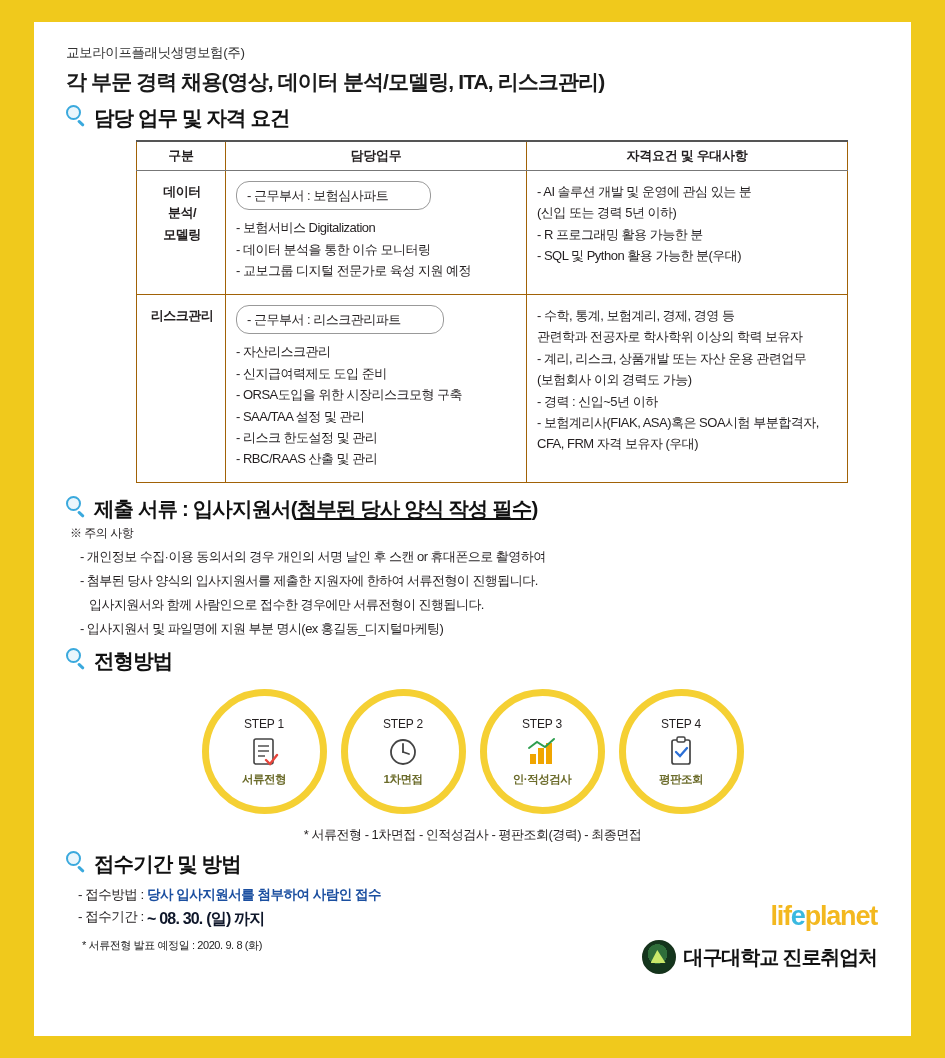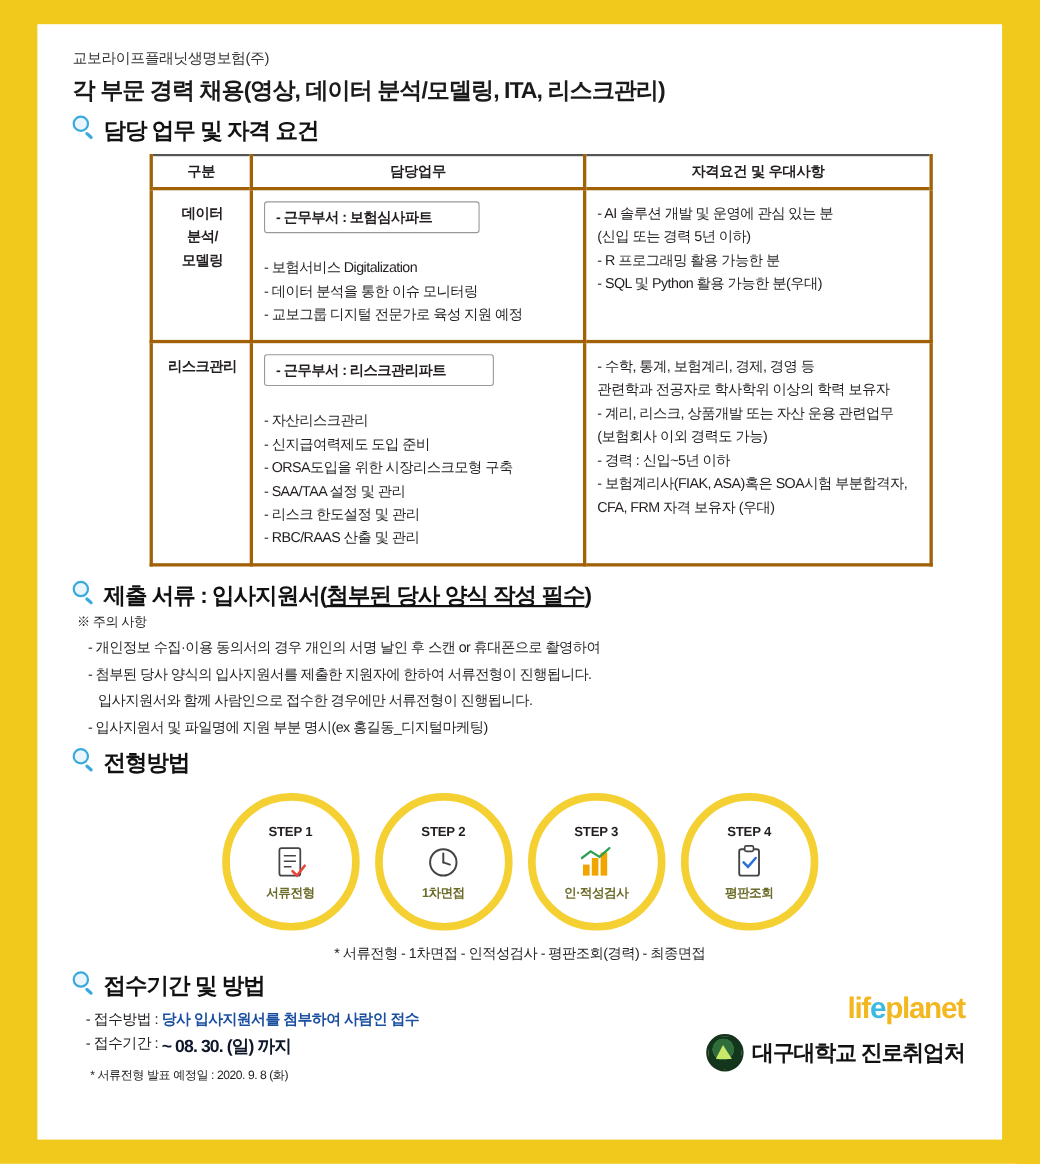--- a/index.html
+++ b/index.html
@@ -79,21 +79,21 @@
   }
 
   
   table.jobs {
     border-collapse: collapse;
     width: 712px;
     margin: 2px 0 0 72px;
     table-layout: fixed;
   }
   table.jobs th, table.jobs td {
-    border: 3px solid #a16207;
+    border: 1px solid #a16207;
     vertical-align: top;
   }
   table.jobs thead th {
     background: #fff;
     font-size: 13px;
     font-weight: bold;
     text-align: center;
     padding: 5px 0;
     border-top: 2px solid #555;
     border-bottom: 1px solid #777;
@@ -109,25 +109,25 @@
     text-align: center;
     font-weight: bold;
     vertical-align: middle;
     font-size: 13.5px;
     letter-spacing: -0.6px;
     padding: 0 2px;
   }
   .boxline {
     display: inline-block;
     border: 1px solid #999;
-    border-radius: 3px;
+    border-radius: 13px;
     padding: 3px 42px 3px 10px;
-    font-weight: bold;
+    font-weight: normal;
     font-size: 13px;
-    margin-bottom: 20px;
+    margin-bottom: 7px;
     letter-spacing: -0.5px;
   }
   .dline { white-space: nowrap; }
   .indent { padding-left: 9px; display: block; }
 
   
   .note-head {
     font-size: 12px;
     margin: 2px 0 3px 6px;
     letter-spacing: -0.5px;
@@ -156,21 +156,21 @@
     border: 7px solid #f5d033;
     box-sizing: border-box;
     display: flex;
     flex-direction: column;
     align-items: center;
     justify-content: center;
     background: #fff;
   }
   .step-no {
     font-size: 12px;
-    font-weight: bold;
+    font-weight: normal;
     letter-spacing: -0.2px;
     margin-bottom: 4px;
   }
   .step-ico {
     height: 34px;
     display: flex;
     align-items: center;
     justify-content: center;
     margin-bottom: 3px;
   }

